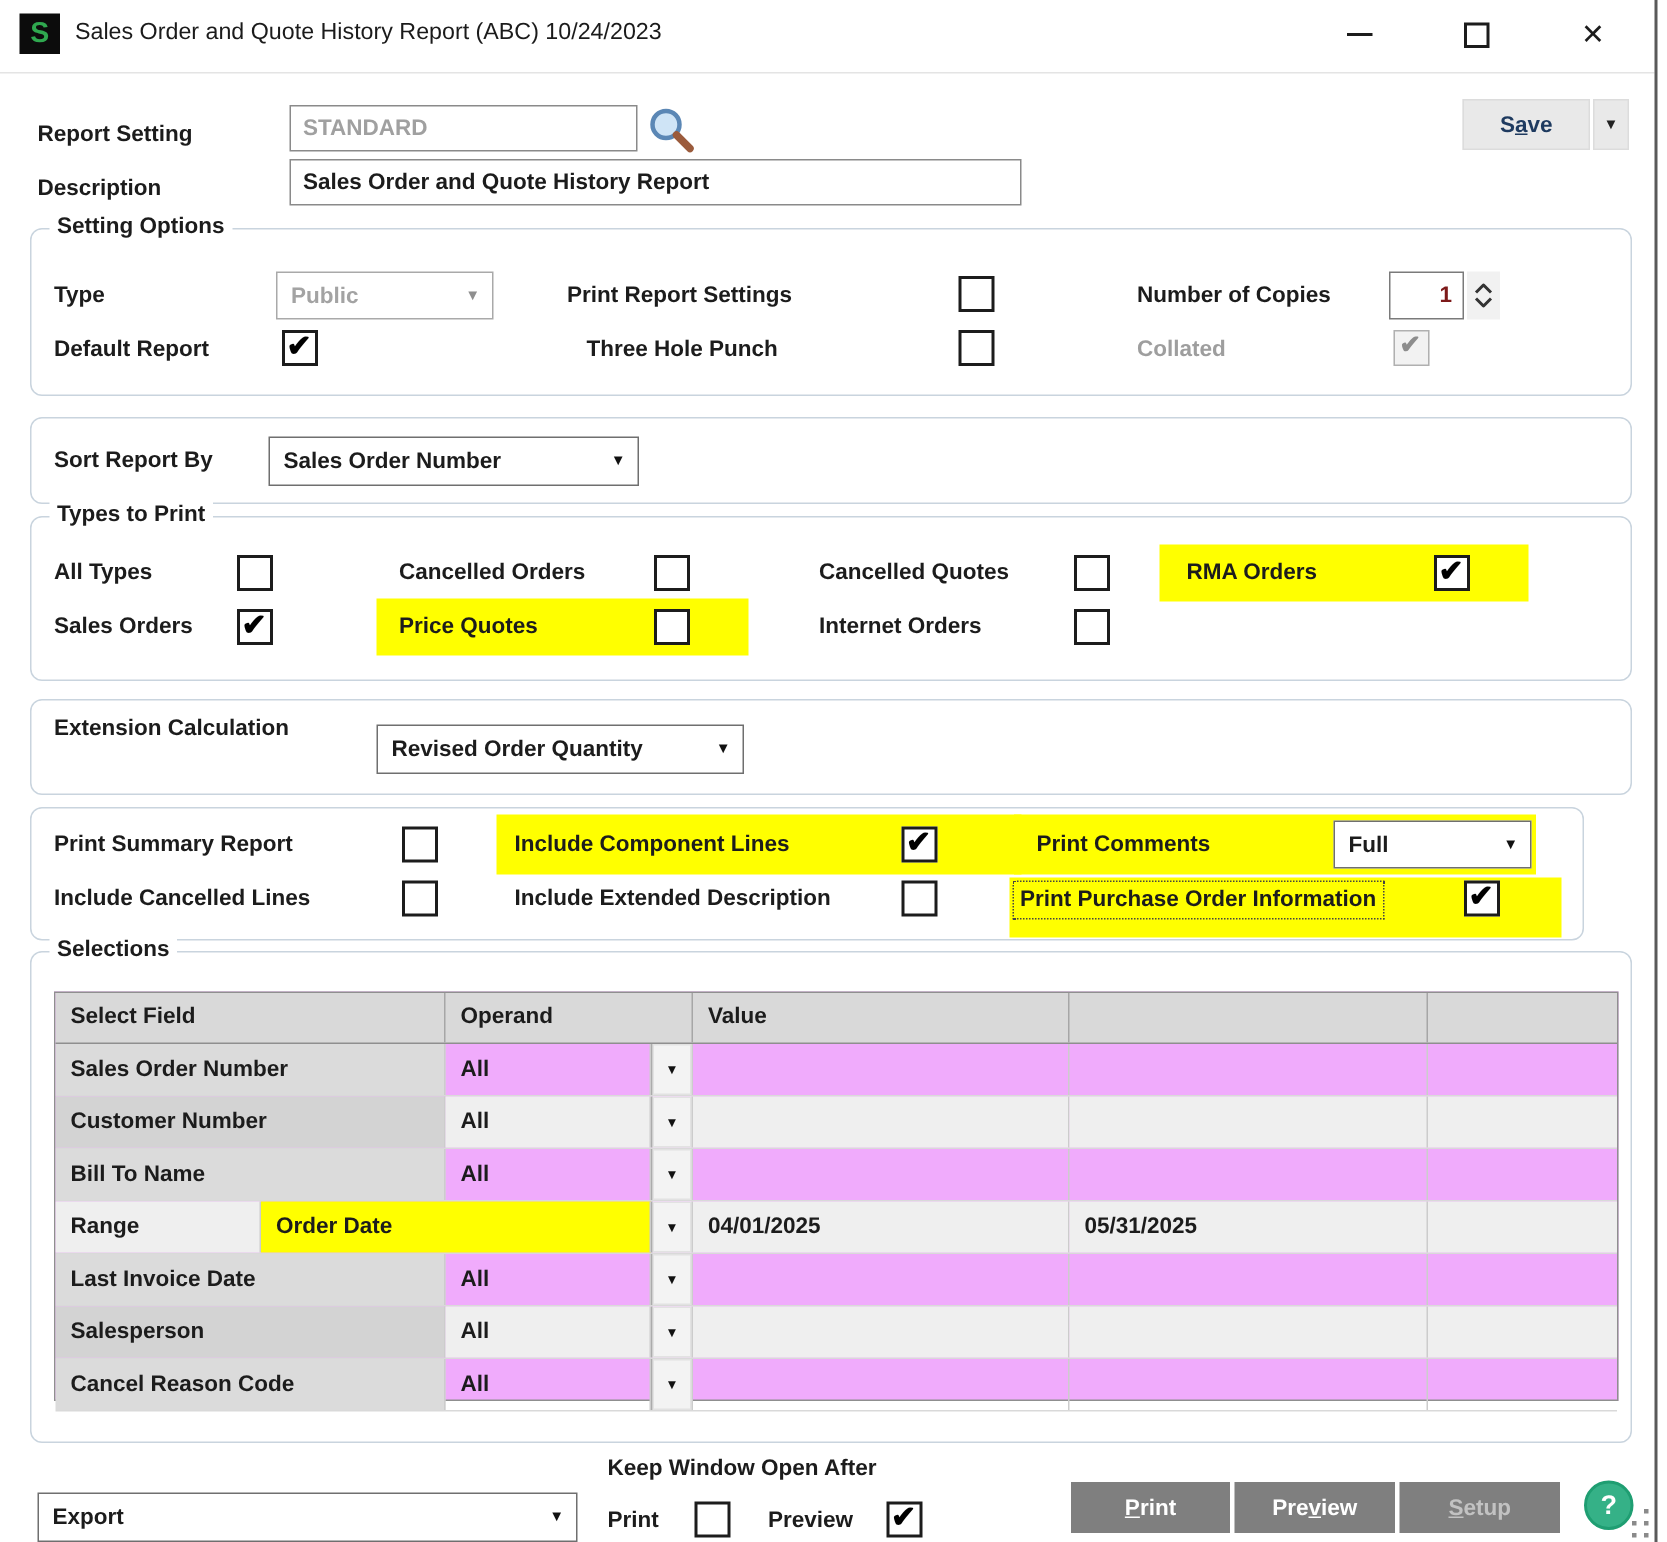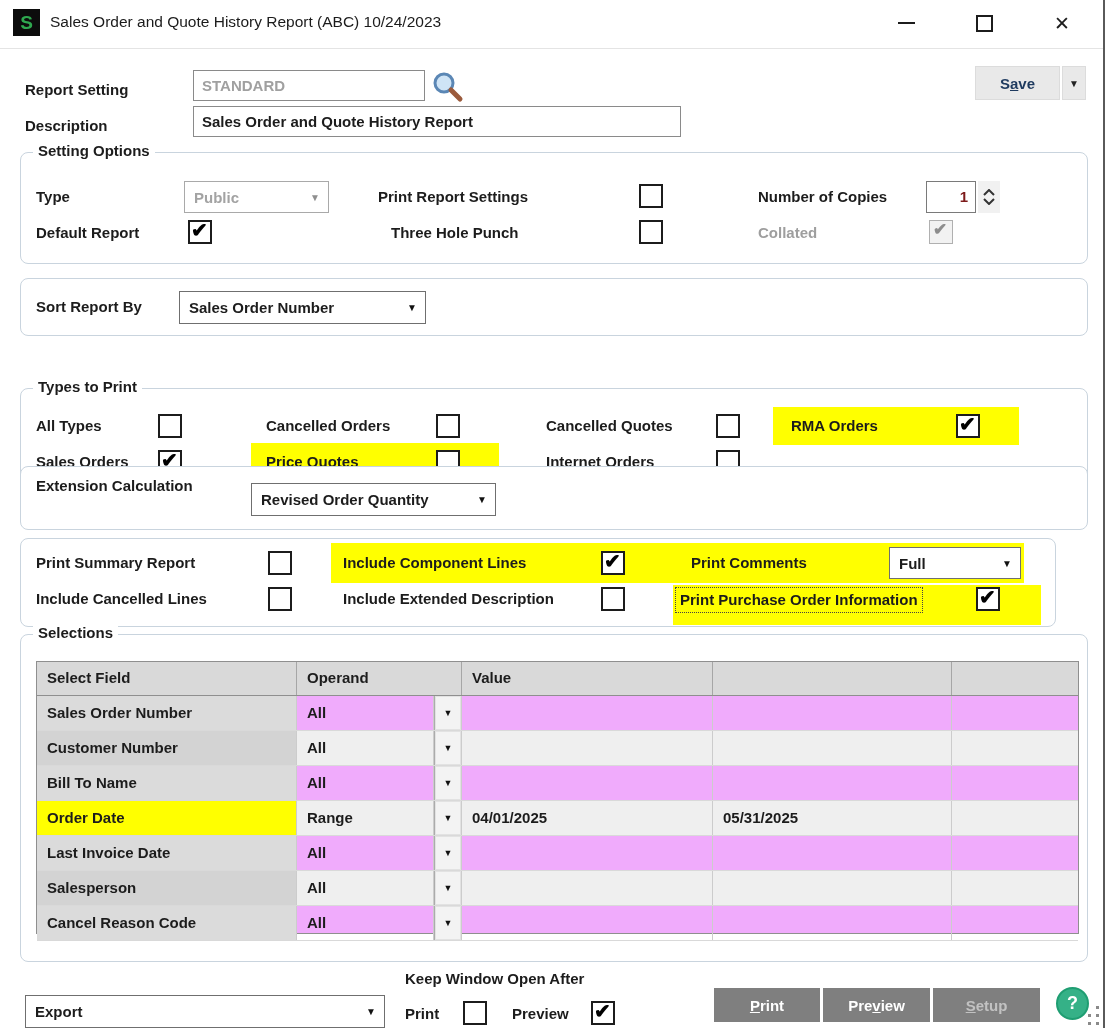--- a/index.html
+++ b/index.html
@@ -149,21 +149,21 @@
   </div>
 
   <div class="grp" style="left:20px;top:278px;width:1068px;height:58px;">
     <div class="lbl" style="left:15px;top:17px;">Sort Report By</div>
     <div class="combo" style="left:158px;top:12px;width:247px;height:33px;">
       <span class="combo-val">Sales Order Number</span>
       <span class="combo-arrow">▼</span>
     </div>
   </div>
 
-  <div class="grp" style="left:20px;top:344px;width:1068px;height:110px;margin-top:44px;">
+  <div class="grp" style="left:20px;top:344px;width:1068px;height:110px;">
     <div class="legend">Types to Print</div>
     <div class="hlblock" style="left:752px;top:18px;width:246px;height:38px;"></div>
     <div class="hlblock" style="left:230px;top:54px;width:248px;height:38px;"></div>
     <div class="lbl" style="left:15px;top:26px;">All Types</div>
     <span class="cb" style="left:137px;top:25px;"></span>
     <div class="lbl" style="left:245px;top:26px;">Cancelled Orders</div>
     <span class="cb" style="left:415px;top:25px;"></span>
     <div class="lbl" style="left:525px;top:26px;">Cancelled Quotes</div>
     <span class="cb" style="left:695px;top:25px;"></span>
     <div class="lbl" style="left:770px;top:26px;">RMA Orders</div>
@@ -240,22 +240,22 @@
           <div class="tc c1">Bill To Name</div>
           <div class="tc c2">All</div>
           <div class="tc c3">
               <span>▼</span>
             </div>
           <div class="tc c4"></div>
           <div class="tc c5"></div>
           <div class="tc c6"></div>
         </div>
         <div class="trow hl">
+          <div class="tc c2">Range</div>
           <div class="tc c1">Order Date</div>
-          <div class="tc c2">Range</div>
           <div class="tc c3">
               <span>▼</span>
             </div>
           <div class="tc c4">04/01/2025</div>
           <div class="tc c5">05/31/2025</div>
           <div class="tc c6"></div>
         </div>
         <div class="trow">
           <div class="tc c1">Last Invoice Date</div>
           <div class="tc c2">All</div>

